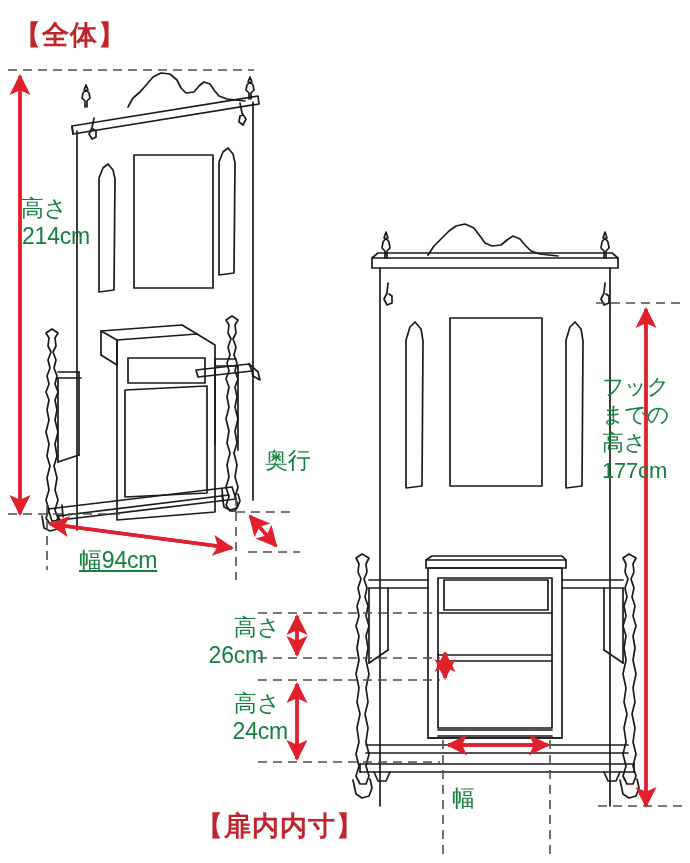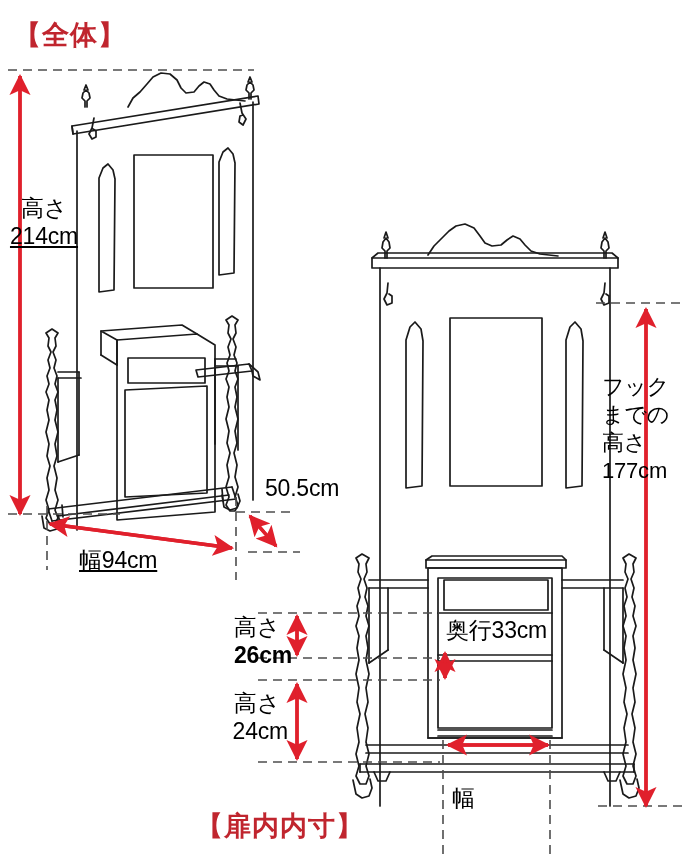--- a/index.html
+++ b/index.html
@@ -17,21 +17,21 @@
   }
   svg.layer {
     position: absolute;
     left: 0;
     top: 0;
     width: 690px;
     height: 863px;
   }
   .lbl {
     position: absolute;
-    color: #000000;
+    color: #15803d;
     line-height: 1.06;
     white-space: pre;
     letter-spacing: -0.2px;
   }
   .section-title {
     position: absolute;
     color: #c0252e;
     font-weight: 700;
     font-size: 27px;
     letter-spacing: 1px;
@@ -272,34 +272,33 @@
       <line x1="548" y1="745" x2="448" y2="745" marker-end="url(#ah)"></line>
       <line x1="448" y1="745" x2="548" y2="745" marker-end="url(#ah)"></line>
     </g>
   </svg>
 
   <div class="section-title" style="left:196px; top:808px;">【扉内内寸】</div>
 
   <div class="section-title" style="left:14px; top:17px;">【全体】</div>
 
   <div class="lbl dim-22 ta-c" style="left:0px; top:196px; width:88px;">高さ</div>
-  <div class="lbl dim-22 ta-c" style="left:0px; top:224px; width:88px;text-decoration:underline;">214cm</div>
-
-  <div class="lbl dim-22 ta-l" style="left:265px; top:476px; width:130px;">50.5cm</div>
+  <div class="lbl dim-22 ta-c" style="left:12px; top:224px; width:88px;">214cm</div>
+
+  <div class="lbl dim-22 ta-l" style="left:265px; top:448px; width:130px;">奥行</div>
 
   <div class="lbl dim-22 ta-l" style="left:79px; top:548px; width:160px;text-decoration:underline;">幅94cm</div>
 
   <div class="lbl dim-21 ta-l" style="left:602px; top:375px; width:90px;">フック</div>
   <div class="lbl dim-21 ta-l" style="left:602px; top:403px; width:90px;">までの</div>
   <div class="lbl dim-21 ta-l" style="left:602px; top:431px; width:90px;">高さ</div>
   <div class="lbl dim-21 ta-l" style="left:602px; top:459px; width:90px;">177cm</div>
 
   <div class="lbl dim-22 ta-r" style="left:190px; top:615px; width:90px;">高さ</div>
-  <div class="lbl dim-22 ta-r" style="left:202px; top:643px; width:90px;font-weight:bold;">26cm</div>
+  <div class="lbl dim-22 ta-r" style="left:174px; top:643px; width:90px;">26cm</div>
 
   <div class="lbl dim-22 ta-r" style="left:190px; top:691px; width:90px;">高さ</div>
   <div class="lbl dim-22 ta-r" style="left:198px; top:719px; width:90px;">24cm</div>
 
-  <div class="lbl dim-22 ta-l" style="left:446px; top:618px; width:150px;">奥行33cm</div>
 
   <div class="lbl dim-22 ta-l" style="left:452px; top:786px; width:120px;">幅</div>
 
 </div>
 
 </body></html>

